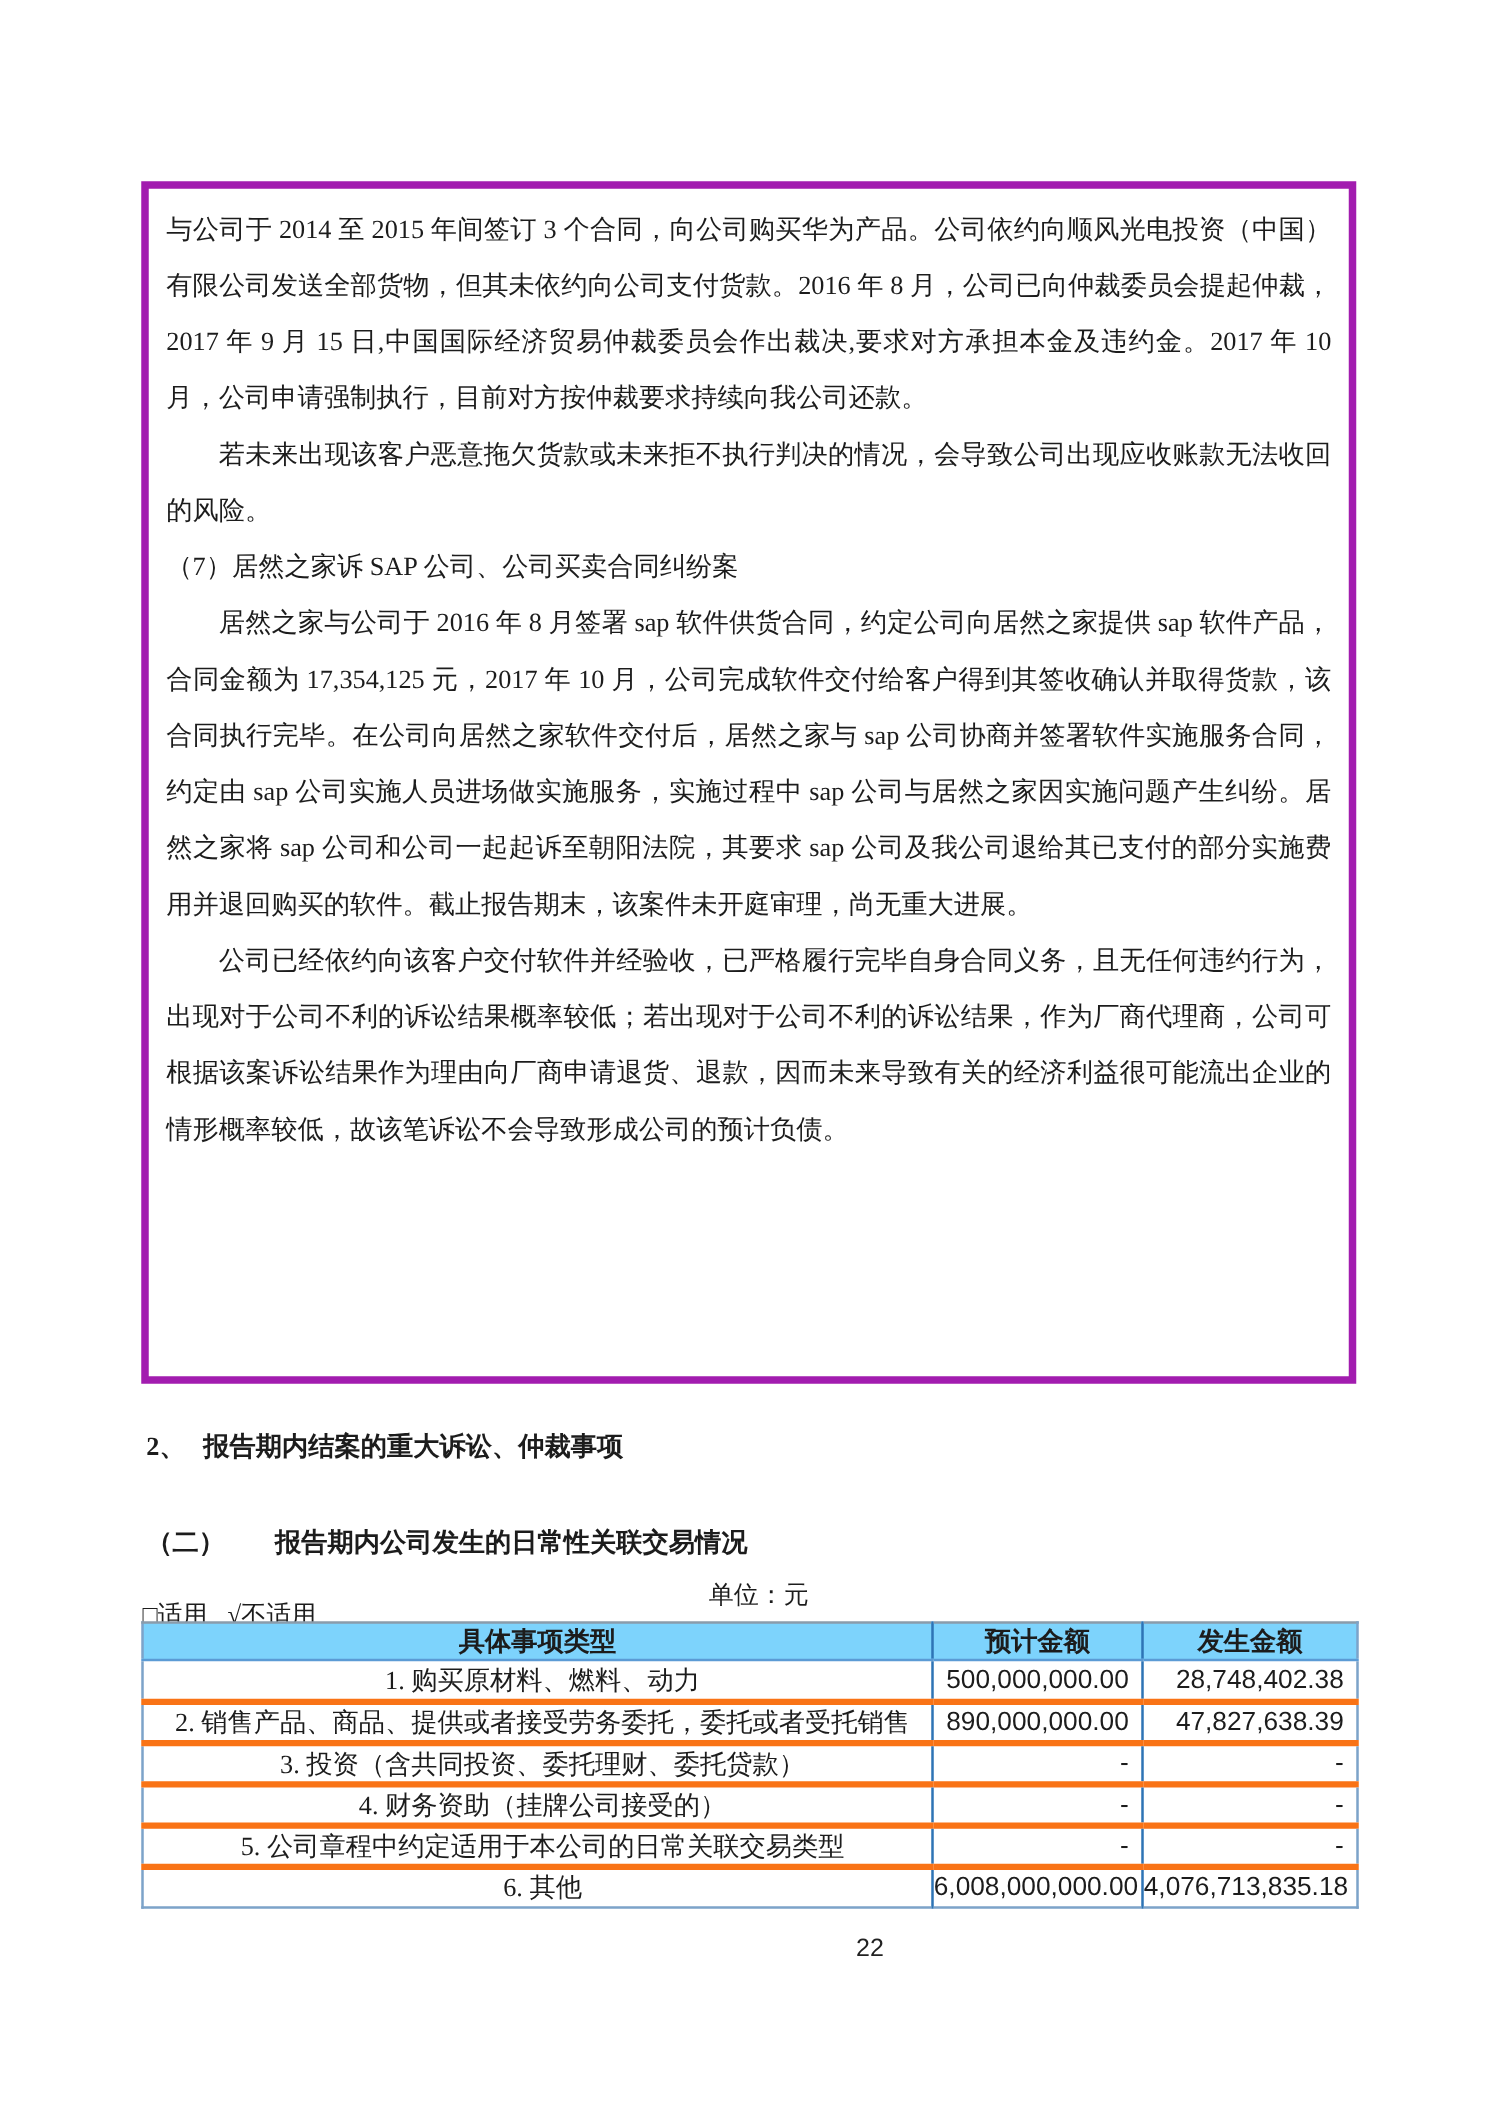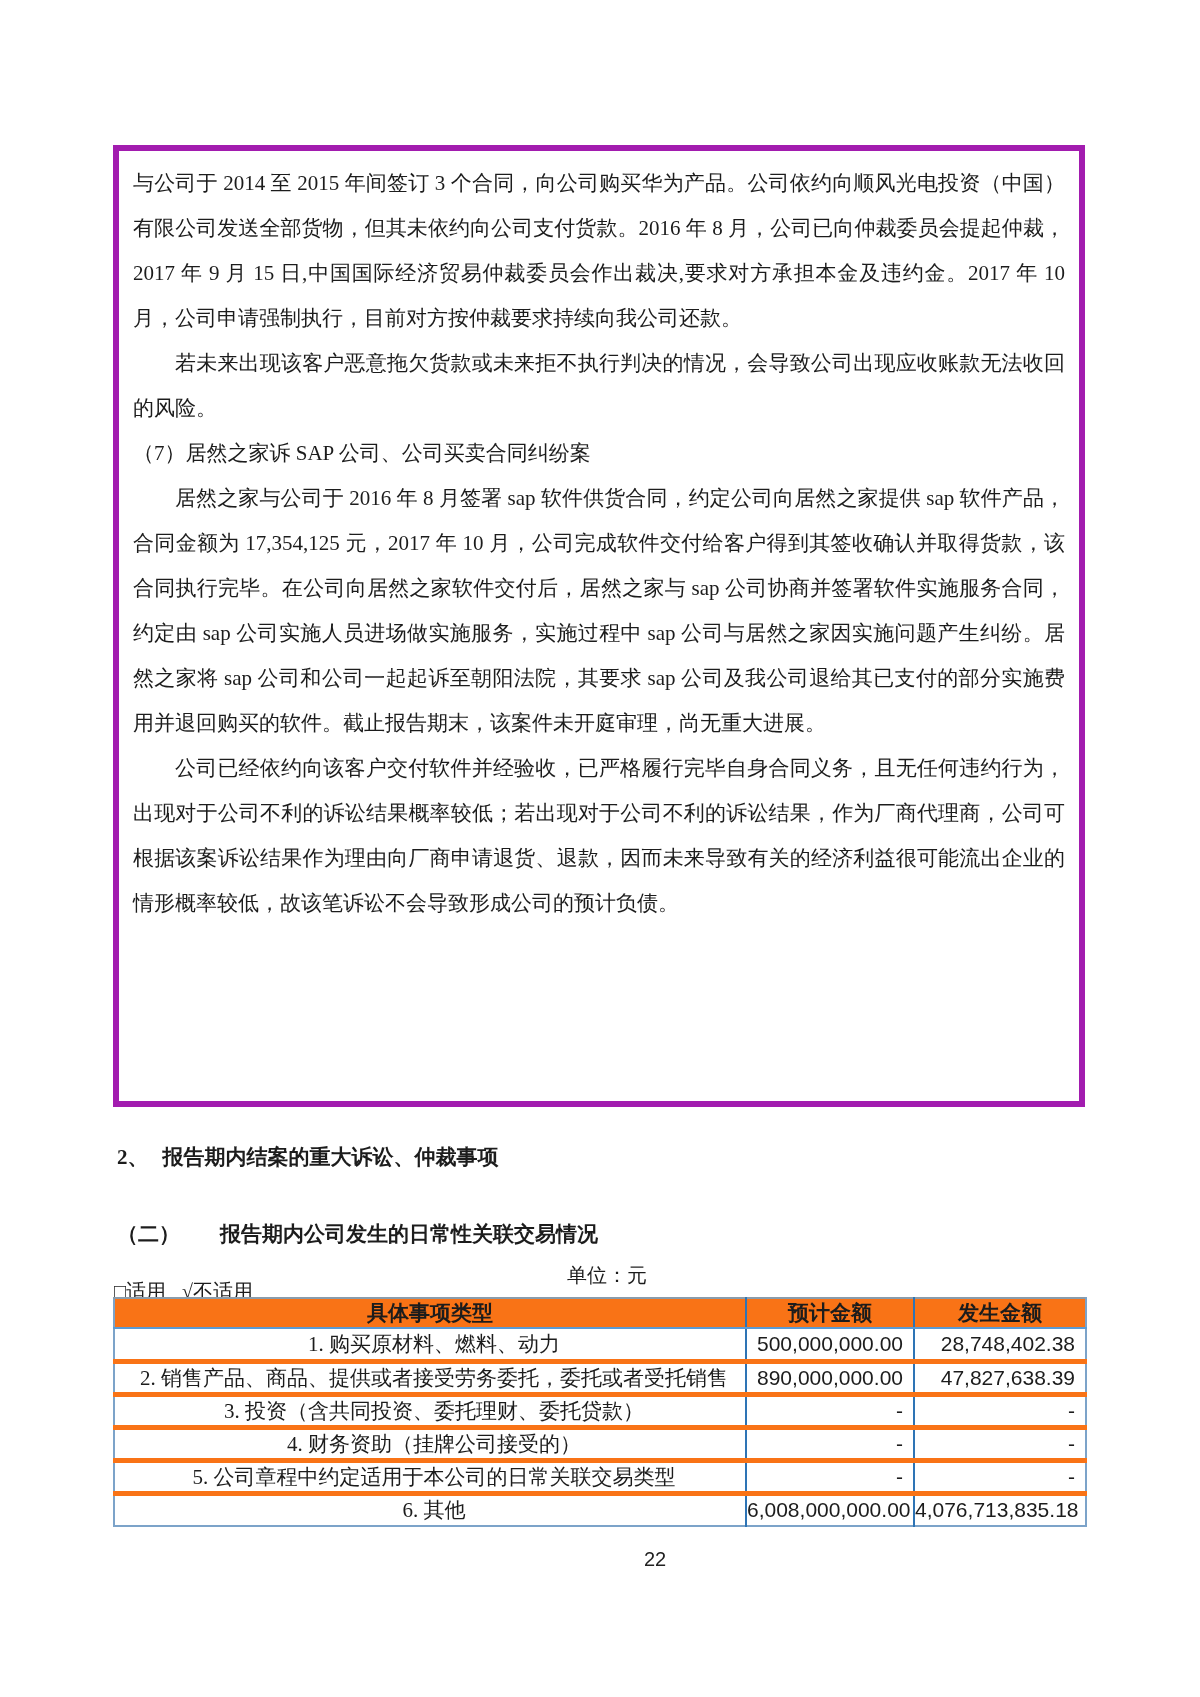--- a/index.html
+++ b/index.html
@@ -32,34 +32,34 @@
   .h-related .num { margin-right:40px; }
   .unit { position:absolute; left:121px; top:1262px; width:972px; text-align:center; font-size:20px; }
 
   
   table.rel {
     position:absolute; left:113px; top:1297px; width:972px;
     border-collapse:collapse; table-layout:fixed;
     border:2px solid #7ca3c9; border-top-color:#8a9cab;
   }
   table.rel th {
-    background:#f97316; font-size:21px; font-weight:bold; height:30px;
+    background:#7dd3fc; font-size:21px; font-weight:bold; height:30px;
     text-align:center; border-bottom:2px solid #5b9bd5;
   }
   table.rel td { height:33px; font-size:21px; background:#fff; }
   table.rel .c2, table.rel .c3 { border-left:2px solid #2e74b5; }
   table.rel tbody tr + tr td { border-top:5px solid #f97316; }
   td.label { text-align:center; padding-left:8px; }
   td.num {
     text-align:right; padding-right:10px; font-size:20px;
     font-family:"Liberation Sans","DejaVu Sans",sans-serif;
   }
 
   .page-num {
-    position:absolute; left:615px; top:1548px; width:80px; text-align:center;
+    position:absolute; left:656px; top:1548px; width:80px; text-align:center;
     font-size:20px; font-family:"Liberation Sans","DejaVu Sans",sans-serif; color:#222;
   }
 </style>
 </head>
 <body>
 
 <div class="page">
 
   <div class="lit-box">
     <p>与公司于 2014 至 2015 年间签订 3 个合同，向公司购买华为产品。公司依约向顺风光电投资（中国）有限公司发送全部货物，但其未依约向公司支付货款。2016 年 8 月，公司已向仲裁委员会提起仲裁，2017 年 9 月 15 日,中国国际经济贸易仲裁委员会作出裁决,要求对方承担本金及违约金。2017 年 10 月，公司申请强制执行，目前对方按仲裁要求持续向我公司还款。</p>

